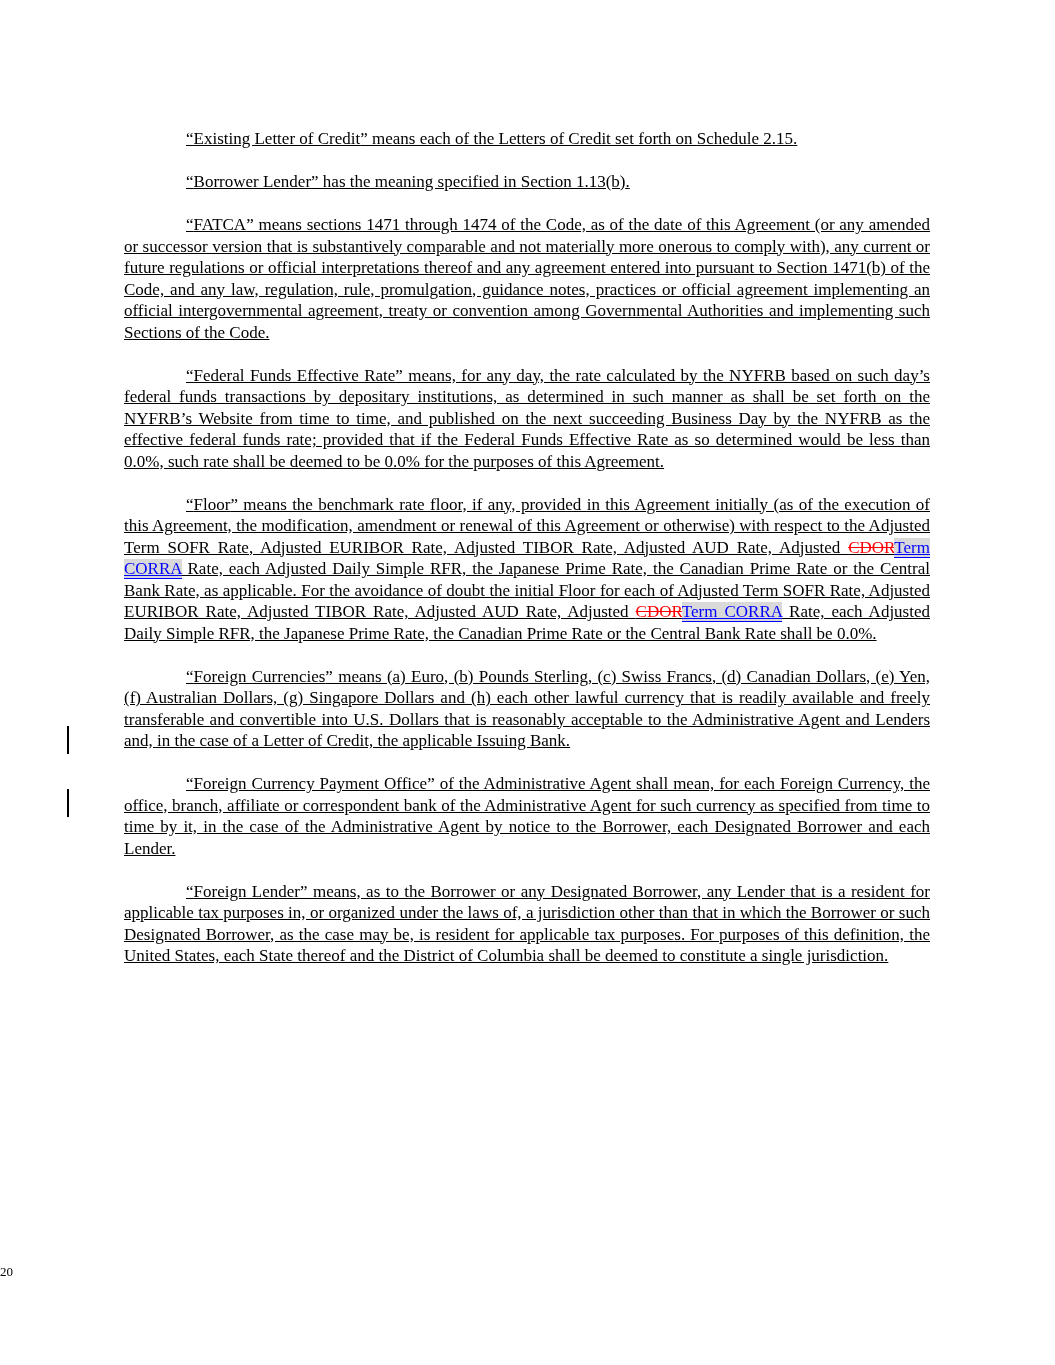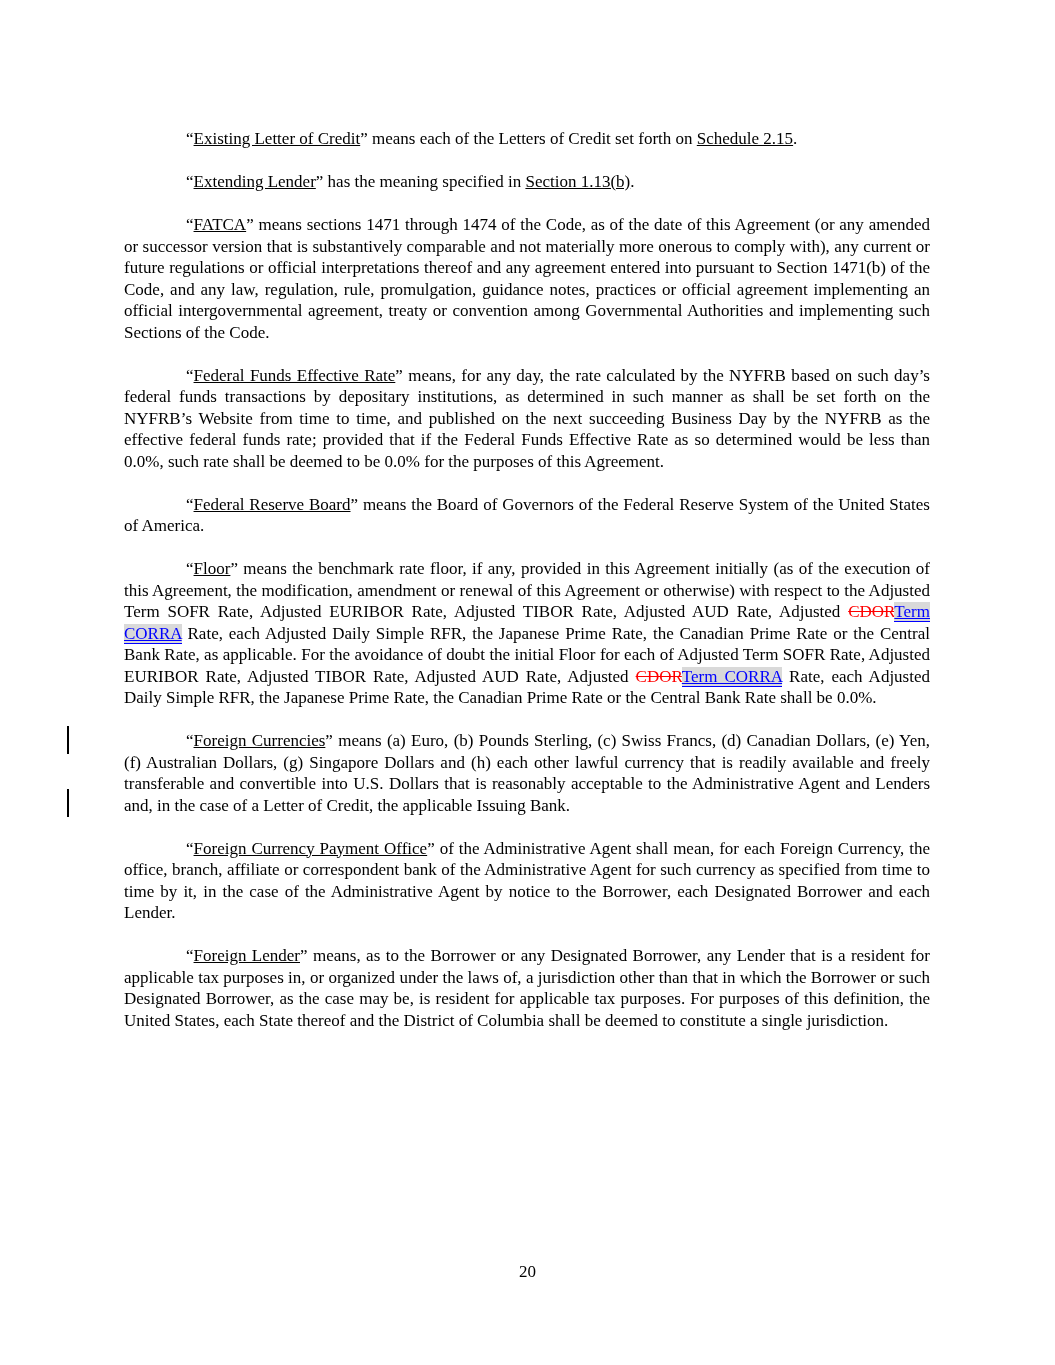--- a/index.html
+++ b/index.html
@@ -21,20 +21,21 @@
     left: 124px;
     top: 128px;
     width: 806px;
   }
   p.para {
     margin: 0 0 21.5px 0;
     font-size: 17px;
     line-height: 21.5px;
     text-align: justify;
     text-indent: 62px;
+    text-decoration: underline;
   }
   
   .u {
     text-decoration: underline;
   }
   .del {
     color: var(--delete-text, #ff0000);
     text-decoration: line-through;
     text-decoration-color: var(--delete-text, #ff0000);
   }
@@ -51,39 +52,37 @@
     width: 2px;
     background: #000000;
   }
   .change-bar.bar-1 { top: 726px; height: 28px; }
   .change-bar.bar-2 { top: 789px; height: 28px; }
   .page-number {
     position: absolute;
     top: 1261px;
     left: 0;
     width: 100%;
-    text-align: center;
-    font-size: 17px;
+    font-size: 13px;
     line-height: 21.5px;
   }
 </style>
 </head>
 <body>
 
 <div class="page">
 
   <div class="change-bar bar-1"></div>
   <div class="change-bar bar-2"></div>
 
   <div class="content">
     <p class="para"><span>“</span><span class="u">Existing Letter of Credit</span><span>” means each of the Letters of Credit set forth on </span><span class="u">Schedule 2.15</span><span>.</span></p>
-    <p class="para"><span>“</span><span class="u">Extending Lender</span><span>” has the meaning specified in </span><span class="u">Section 1.13(b)</span><span>.</span></p>
+    <p class="para"><span>“</span><span class="u">Borrower Lender</span><span>” has the meaning specified in </span><span class="u">Section 1.13(b)</span><span>.</span></p>
     <p class="para"><span>“</span><span class="u">FATCA</span><span>” means sections 1471 through 1474 of the Code, as of the date of this Agreement (or any amended or successor version that is substantively comparable and not materially more onerous to comply with), any current or future regulations or official interpretations thereof and any agreement entered into pursuant to Section 1471(b) of the Code, and any law, regulation, rule, promulgation, guidance notes, practices or official agreement implementing an official intergovernmental agreement, treaty or convention among Governmental Authorities and implementing such Sections of the Code.</span></p>
     <p class="para"><span>“</span><span class="u">Federal Funds Effective Rate</span><span>” means, for any day, the rate calculated by the NYFRB based on such day’s federal funds transactions by depositary institutions, as determined in such manner as shall be set forth on the NYFRB’s Website from time to time, and published on the next succeeding Business Day by the NYFRB as the effective federal funds rate; provided that if the Federal Funds Effective Rate as so determined would be less than 0.0%, such rate shall be deemed to be 0.0% for the purposes of this Agreement.</span></p>
-    <p class="para"><span>“</span><span class="u">Federal Reserve Board</span><span>” means the Board of Governors of the Federal Reserve System of the United States of America.</span></p>
     <p class="para"><span>“</span><span class="u">Floor</span><span>” means the benchmark rate floor, if any, provided in this Agreement initially (as of the execution of this Agreement, the modification, amendment or renewal of this Agreement or otherwise) with respect to the Adjusted Term SOFR Rate, Adjusted EURIBOR Rate, Adjusted TIBOR Rate, Adjusted AUD Rate, Adjusted </span><span class="del">CDOR</span><span class="ins">Term CORRA</span><span> Rate, each Adjusted Daily Simple RFR, the Japanese Prime Rate, the Canadian Prime Rate or the Central Bank Rate, as applicable.  For the avoidance of doubt the initial Floor for each of Adjusted Term SOFR Rate, Adjusted EURIBOR Rate, Adjusted TIBOR Rate, Adjusted AUD Rate, Adjusted </span><span class="del">CDOR</span><span class="ins">Term CORRA</span><span> Rate, each Adjusted Daily Simple RFR, the Japanese Prime Rate, the Canadian Prime Rate or the Central Bank Rate shall be 0.0%.</span></p>
     <p class="para"><span>“</span><span class="u">Foreign Currencies</span><span>” means (a) Euro, (b) Pounds Sterling, (c) Swiss Francs, (d) Canadian Dollars, (e) Yen, (f) Australian Dollars, (g) Singapore Dollars and (h) each other lawful currency that is readily available and freely transferable and convertible into U.S. Dollars that is reasonably acceptable to the Administrative Agent and Lenders and, in the case of a Letter of Credit, the applicable Issuing Bank.</span></p>
     <p class="para"><span>“</span><span class="u">Foreign Currency Payment Office</span><span>” of the Administrative Agent shall mean, for each Foreign Currency, the office, branch, affiliate or correspondent bank of the Administrative Agent for such currency as specified from time to time by it, in the case of the Administrative Agent by notice to the Borrower, each Designated Borrower and each Lender.</span></p>
     <p class="para"><span>“</span><span class="u">Foreign Lender</span><span>” means, as to the Borrower or any Designated Borrower, any Lender that is a resident for applicable tax purposes in, or organized under the laws of, a jurisdiction other than that in which the Borrower or such Designated Borrower, as the case may be, is resident for applicable tax purposes.  For purposes of this definition, the United States, each State thereof and the District of Columbia shall be deemed to constitute a single jurisdiction.</span></p>
   </div>
 
   <div class="page-number">20</div>
 
 </div>
 

